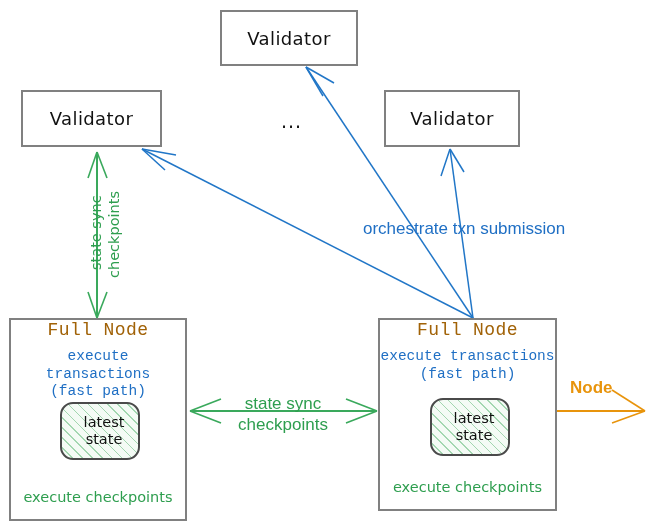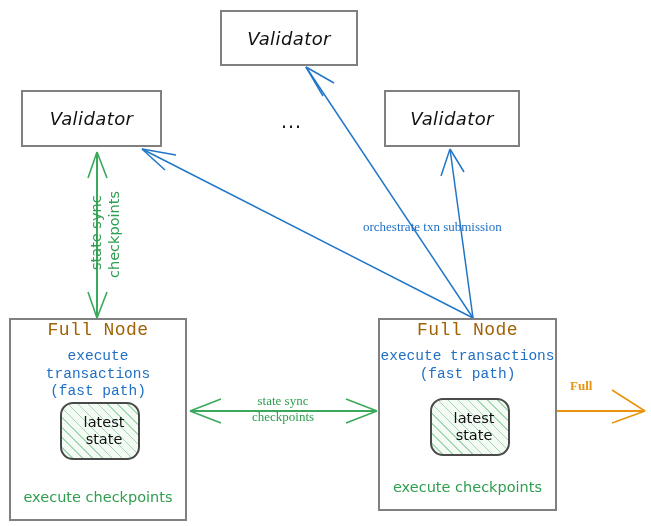--- a/index.html
+++ b/index.html
@@ -31,21 +31,20 @@
     align-items: center;
   }
   .validator-box {
     justify-content: center;
   }
   .validator-label {
     font-family: "DejaVu Sans", sans-serif;
     font-size: 18px;
     color: #111111;
     letter-spacing: 0.4px;
-    font-style: italic;
   }
   .fullnode-title {
     font-family: Liberation Mono, monospace;
     font-size: 18px;
     color: #a16207;
     letter-spacing: 0.4px;
   }
   .fullnode-blue {
     font-family: Liberation Mono, monospace;
     font-size: 14.5px;
@@ -93,22 +92,22 @@
   }
   .ellipsis-label {
     position: absolute;
     font-family: "DejaVu Sans", sans-serif;
     font-size: 19px;
     color: #111111;
     letter-spacing: 1px;
   }
   .edge-label {
     position: absolute;
-    font-family: Liberation Serif, serif;
-    font-size: 13px;
+    font-family: Liberation Sans, sans-serif;
+    font-size: 17px;
     white-space: nowrap;
   }
   .edge-label.blue { color: #1f6fc4; }
   .edge-label.green { color: #2e9e4f; }
   .edge-label.orange { color: #e8940c; }
   .edge-label.center { text-align: center; line-height: 1.25; }
   .vert-label {
     position: absolute;
     font-family: "DejaVu Sans", sans-serif;
     font-size: 14.5px;
@@ -209,15 +208,15 @@
   <div class="edge-label blue" style="left:363px; top:219px;">orchestrate txn submission</div>
 
   <div class="vert-label" style="left:88px; top:270px;">state sync</div>
   <div class="vert-label" style="left:106px; top:278px;">checkpoints</div>
 
   <div class="edge-label green center" style="left:222px; top:393px; width:122px;">
     <div>state sync</div>
     <div>checkpoints</div>
   </div>
 
-  <div class="edge-label orange" style="left:570px; top:378px; font-weight:600;">Full</div>
+  <div class="edge-label orange" style="left:570px; top:378px; font-weight:600;">Node</div>
 
 </div>
 
 </body></html>

